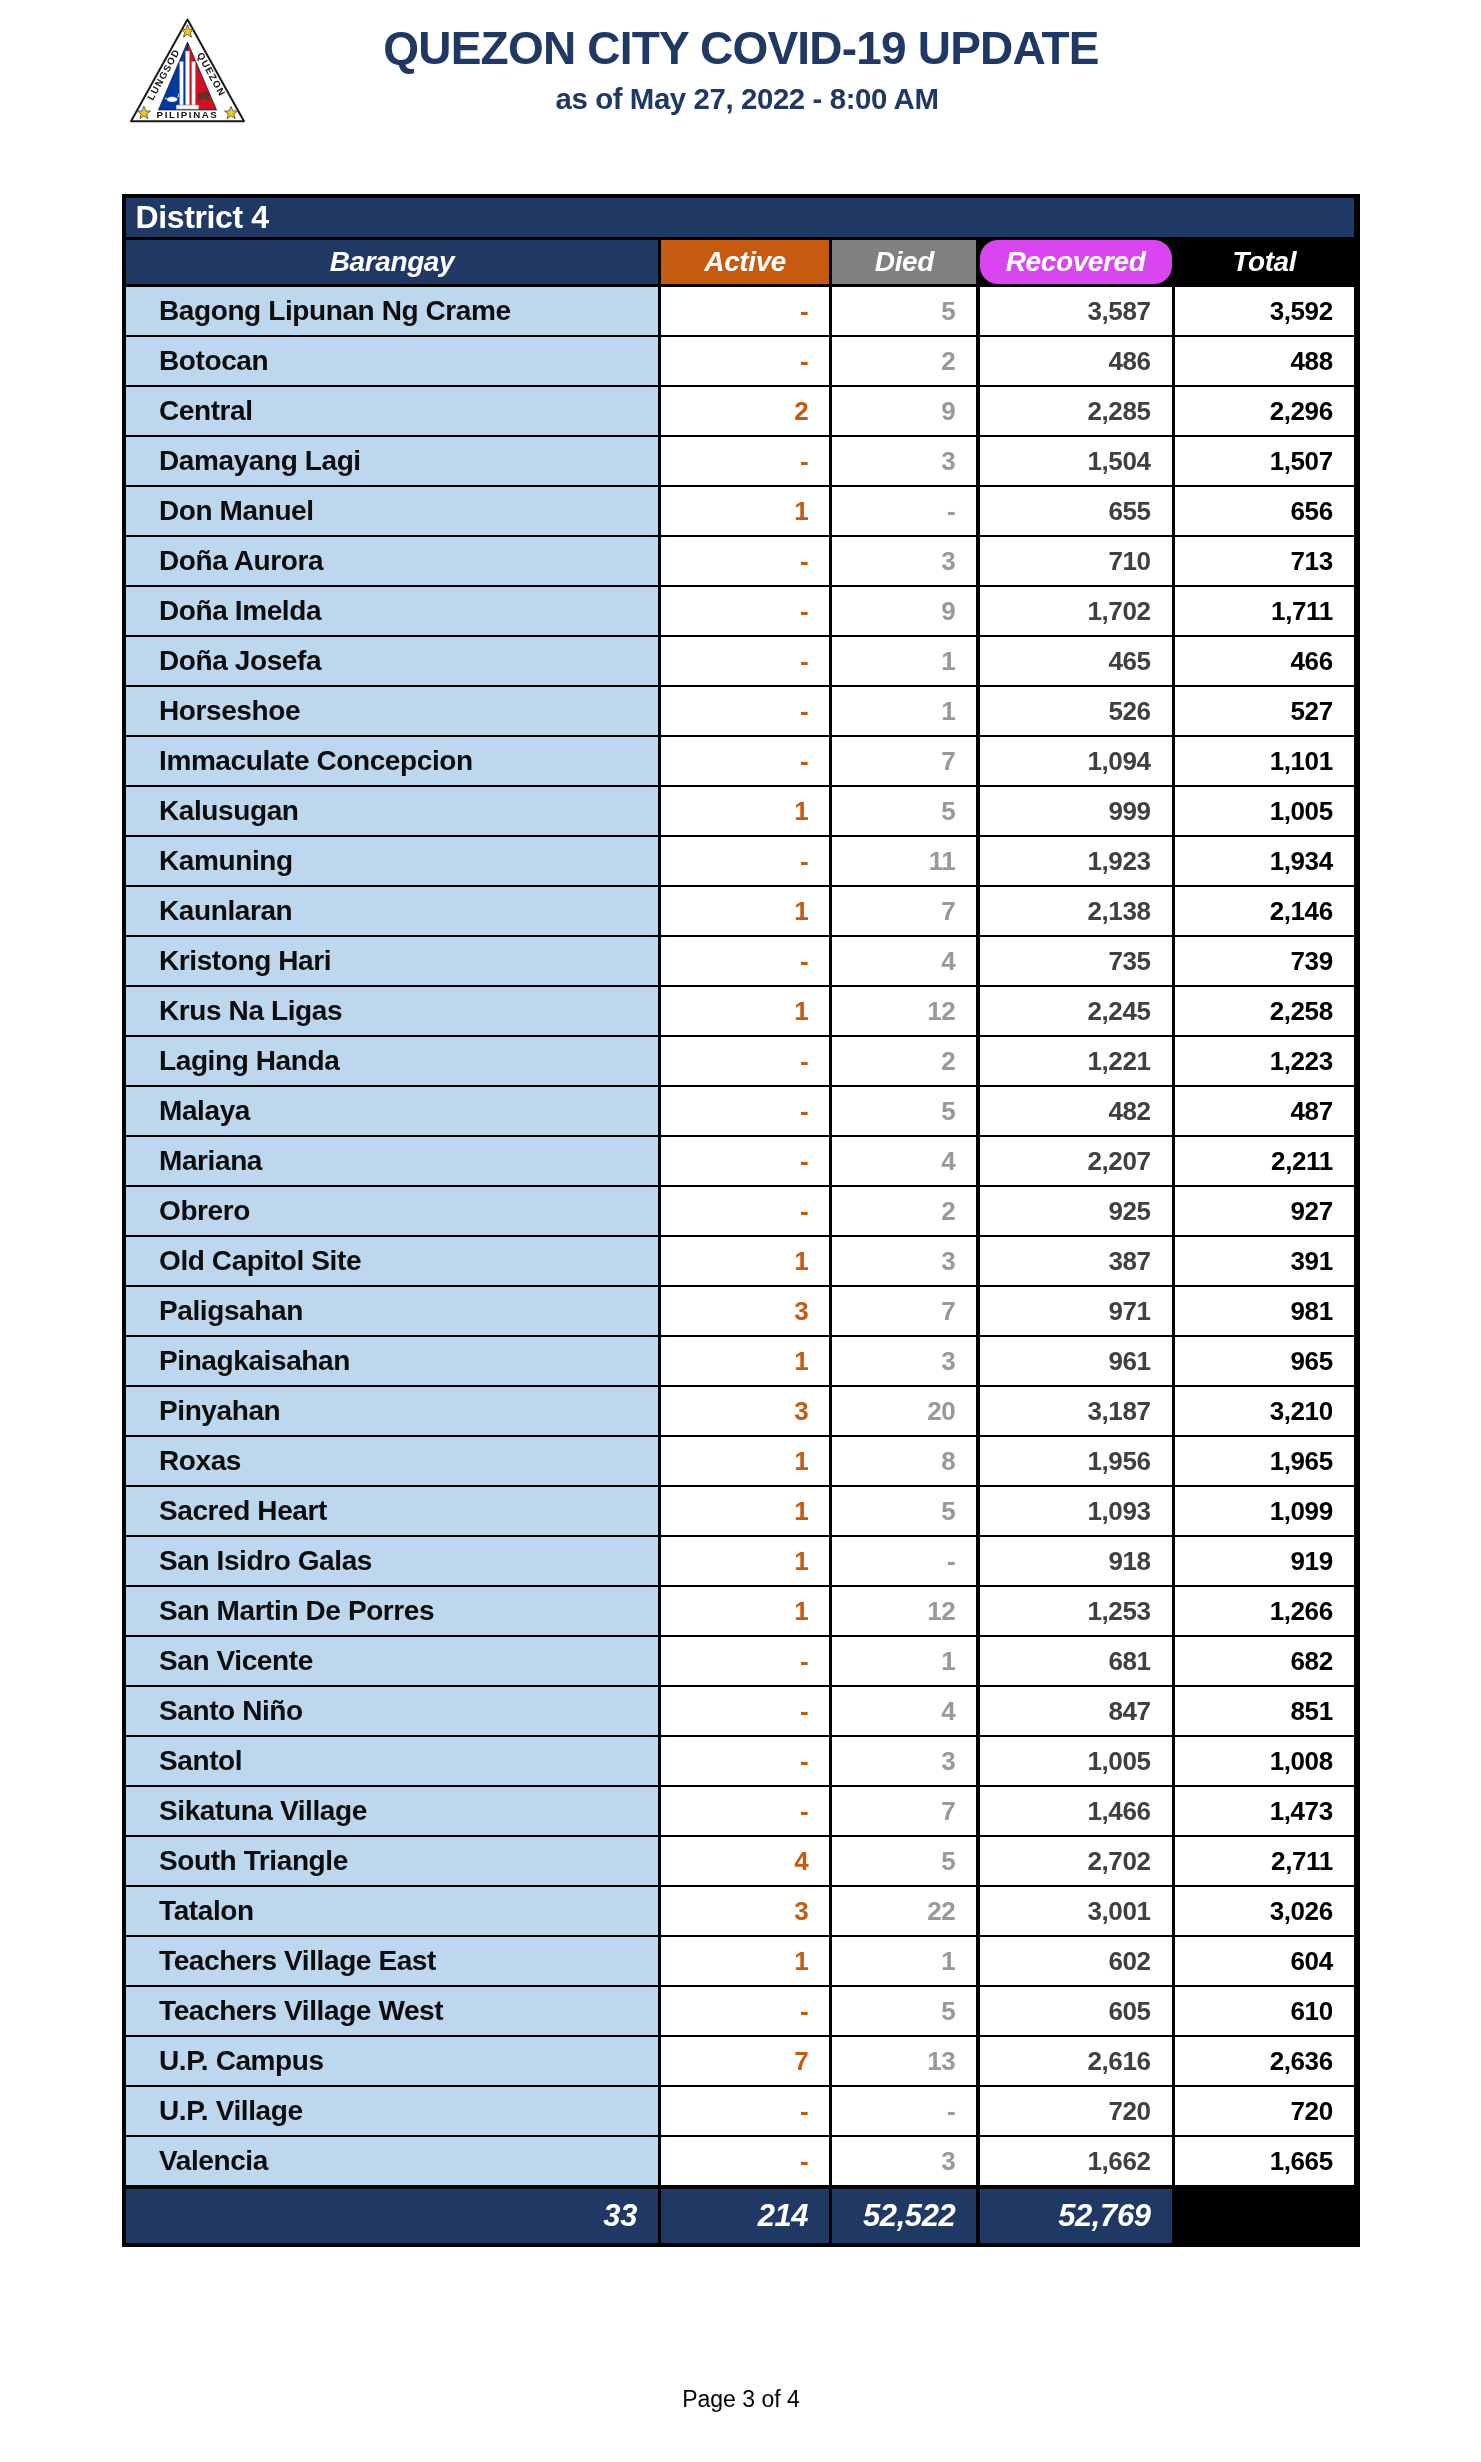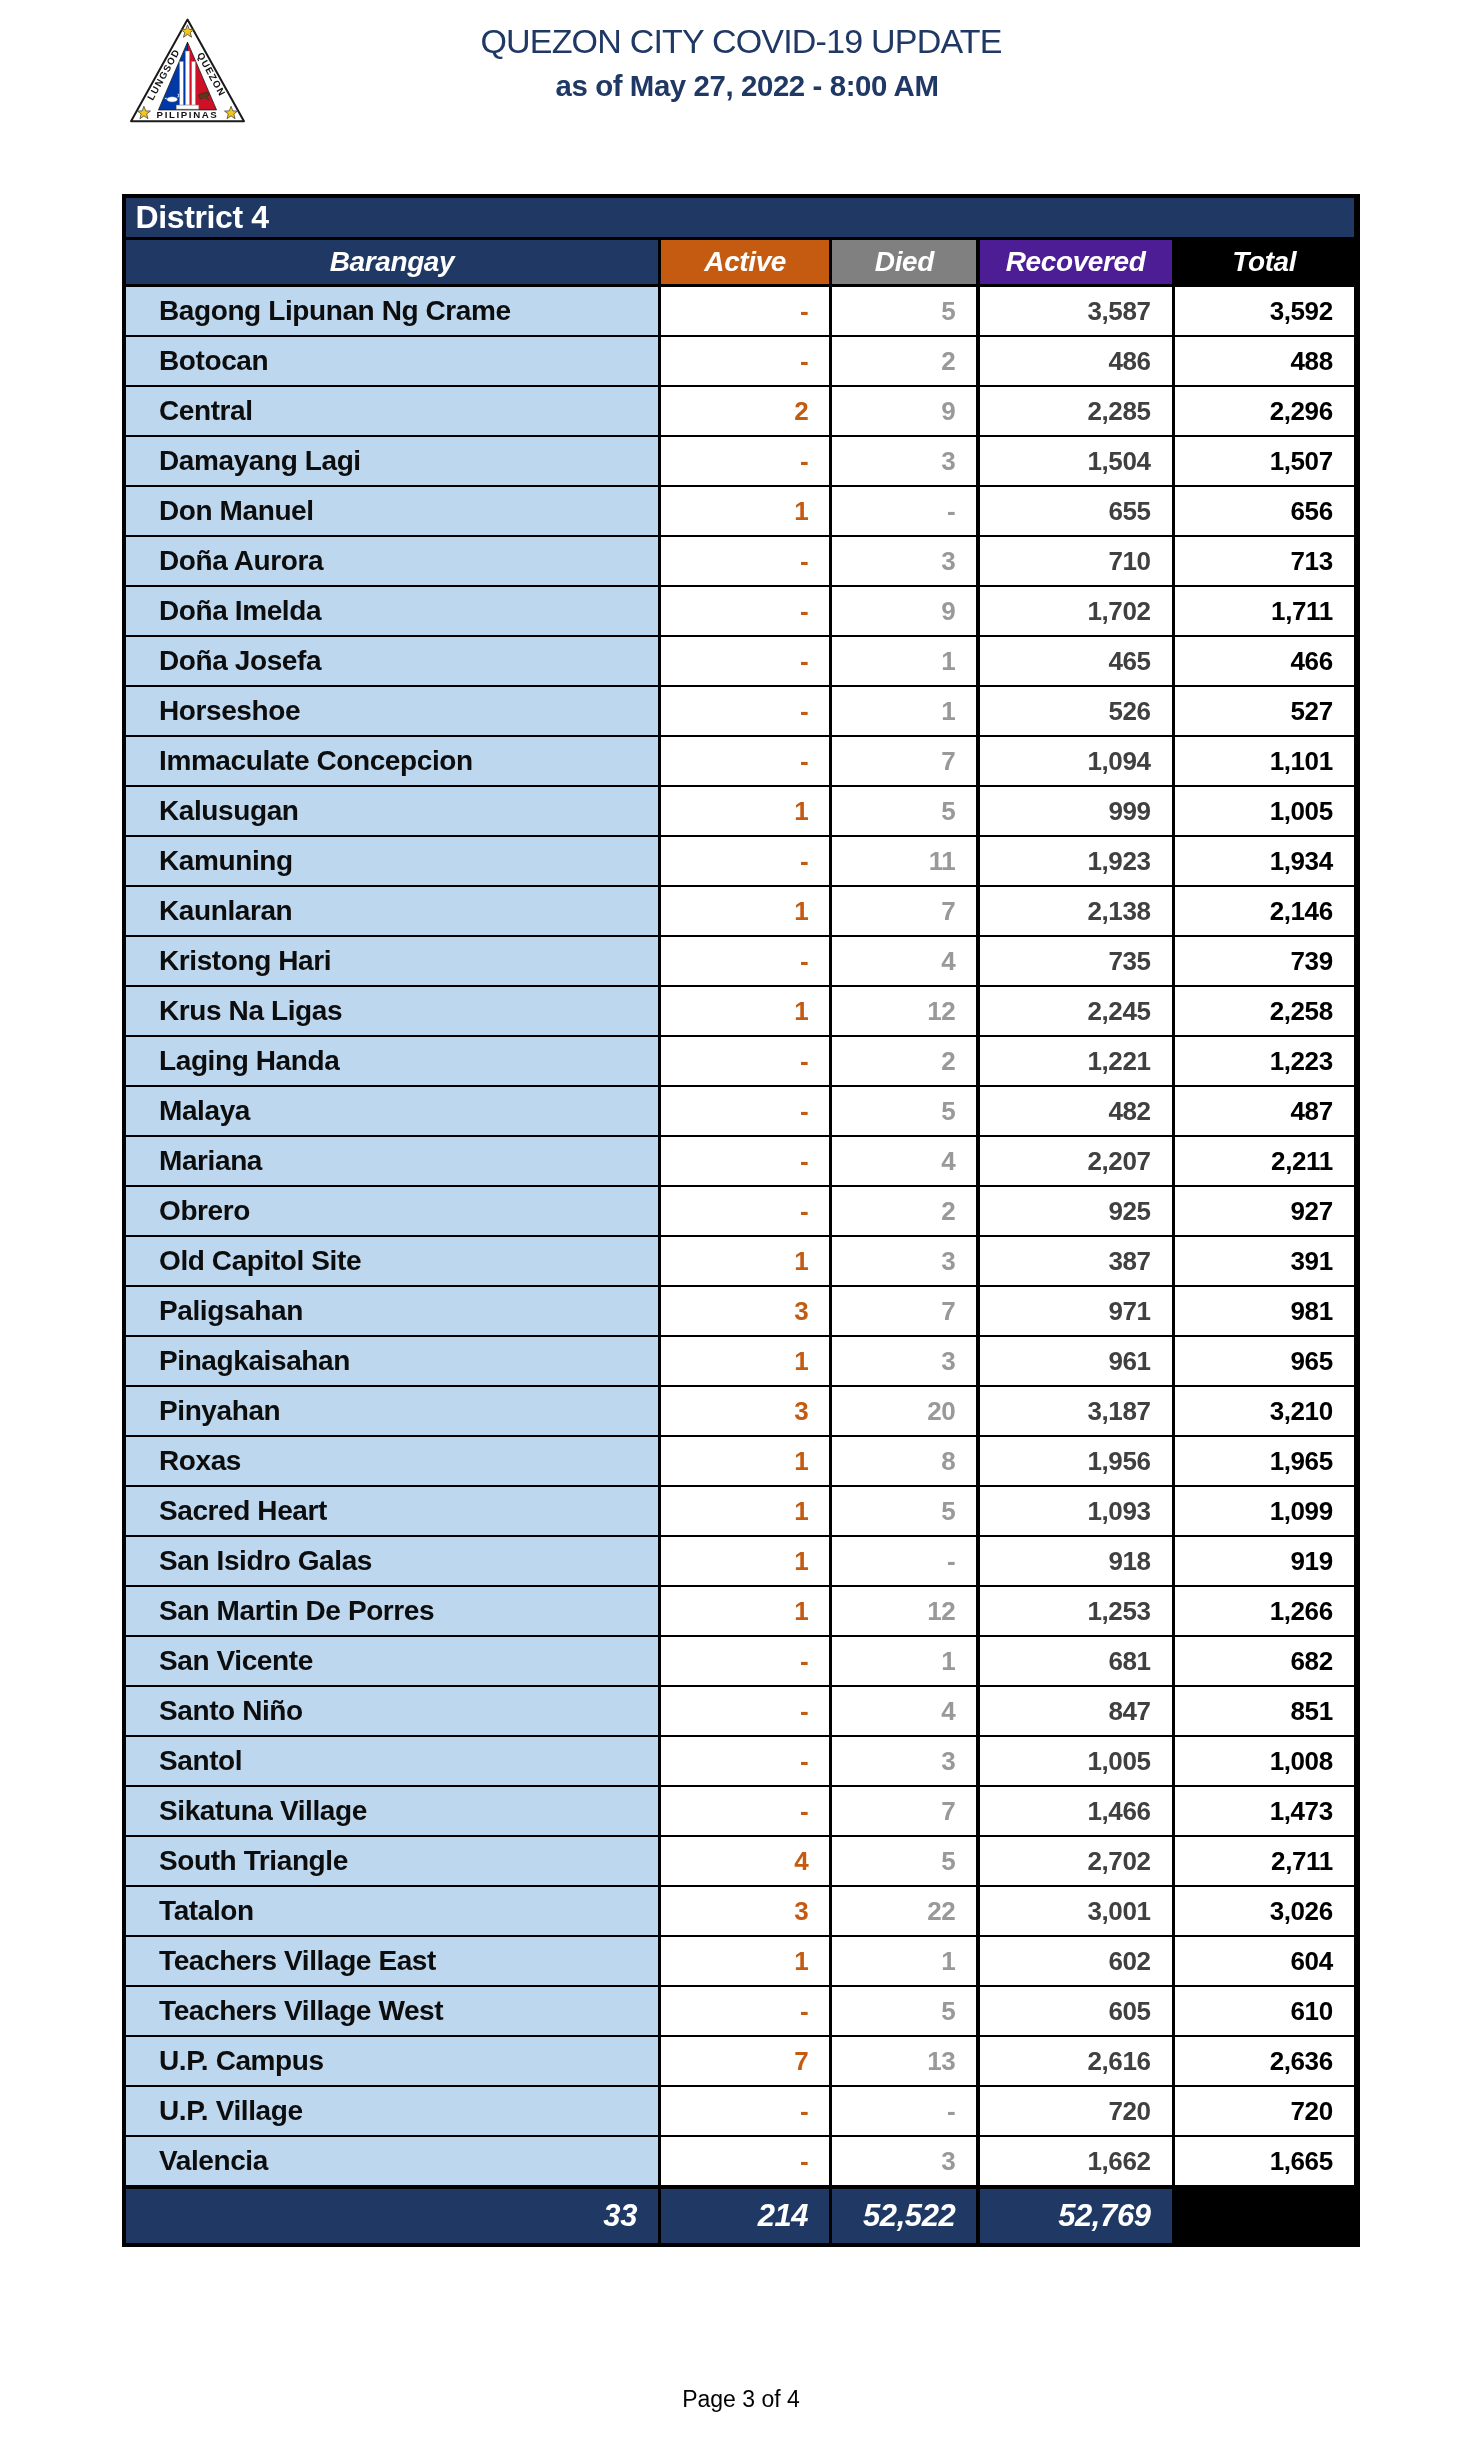--- a/index.html
+++ b/index.html
@@ -10,22 +10,22 @@
     position: relative;
     font-family: "Liberation Sans", sans-serif;
     color: #000;
   }
 
   
   .report-header { position: absolute; top: 0; left: 0; width: 100%; height: 158px; }
   .seal { position: absolute; left: 127px; top: 14.3px; width: 121px; height: 116px; }
   .titles { position: absolute; left: 0; top: 24px; width: 100%; text-align: center; }
   .title {
-    font-size: 34px;
-    font-weight: normal;
+    font-size: 46px;
+    font-weight: bold;
     color: #1F3864;
     letter-spacing: -0.8px;
     line-height: 1.05;
   }
   .subtitle {
     margin-top: 9.6px;
     font-size: 29.4px;
     font-weight: bold;
     color: #1F3864;
     letter-spacing: -0.4px;
@@ -70,21 +70,21 @@
     color: #fff;
     font-weight: bold;
     font-style: italic;
     font-size: 28px;
     justify-content: center;
     letter-spacing: -0.4px;
   }
   .hdr .h-barangay  { background: #1F3864; }
   .hdr .h-active    { background: #C55A11; }
   .hdr .h-died      { background: #808080; }
-  .hdr .h-recovered { background: #4c1d95; }
+  .hdr .h-recovered { background: #d946ef; border-radius: 18px; }
   .hdr .h-total     { background: #000000; }
 
   .rows .trow > div { height: 48px; }
   .cell { font-weight: bold; font-size: 26px; letter-spacing: -0.4px; }
   .cell.name {
     background: #BDD7EE;
     color: #0d0d0d;
     font-size: 28px;
     padding-left: 33px;
     justify-content: flex-start;

